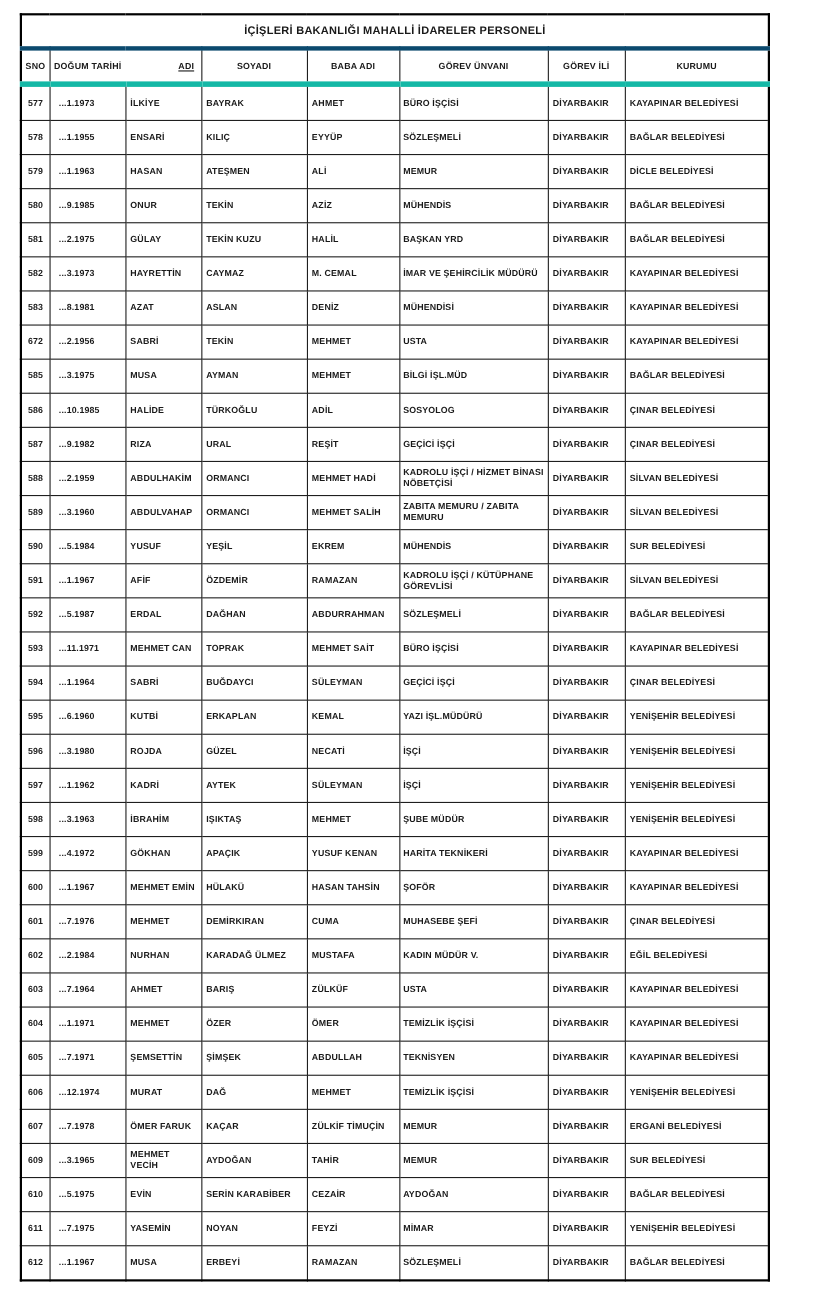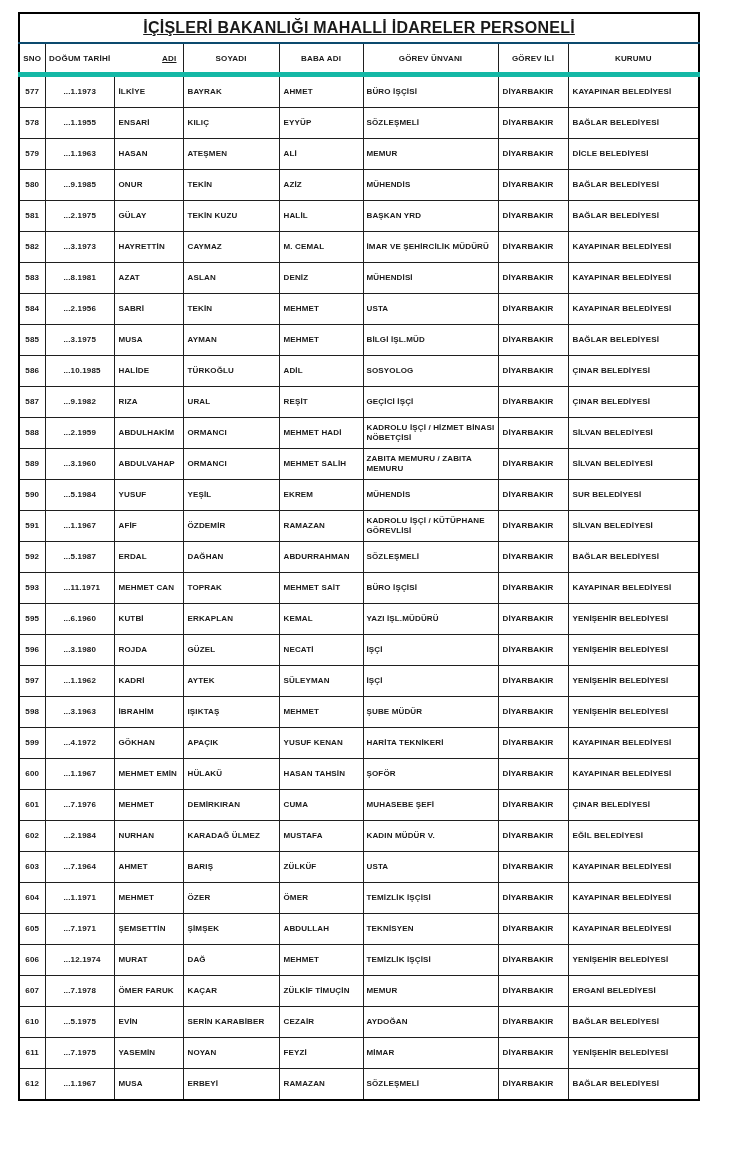--- a/index.html
+++ b/index.html
@@ -17,25 +17,24 @@
     border:2px solid #000;
   }
   th,td{
     border:1px solid #1f1f1f;
     color:#191919;
     font-weight:bold;
     overflow:hidden;
   }
   .doc-title{
     height:26px;
-    font-size:16px;
+    font-size:10px;
     letter-spacing:.25px;
     text-align:center;
-    border-bottom:2px solid #0c4a6e;
-    text-decoration:underline;
+    border-bottom:4px solid #0c4a6e;
   }
   .header-row th{
     height:26px;
     font-size:8px;
     text-align:center;
     letter-spacing:.2px;
     border-bottom:5px solid #14b8a6;
   }
   .header-row th.no-right{border-right:none;}
   .header-row th.no-left{border-left:none;text-decoration:underline;}
@@ -43,21 +42,21 @@
   td{
     height:28px;
     font-size:8px;
     line-height:10px;
     padding:1px 2px 1px 4px;
     vertical-align:middle;
     text-align:left;
     letter-spacing:.15px;
   }
   td.c-sno{text-align:center;padding:1px;}
-  td.c-date{padding-left:18px;}
+  td.c-date{padding-left:8px;}
   td.c-unvan{padding-left:3px;}
 </style>
 </head>
 <body>
 
 <div class="page">
   <table class="personnel-table">
     <colgroup>
       <col style="width:26px">
       <col style="width:69px">
@@ -155,21 +154,21 @@
     <td class="c-date">...8.1981</td>
     <td>AZAT</td>
     <td>ASLAN</td>
     <td>DENİZ</td>
     <td class="c-unvan">MÜHENDİSİ</td>
     <td>DİYARBAKIR</td>
     <td>KAYAPINAR BELEDİYESİ</td>
   </tr>
 
   <tr>
-    <td class="c-sno">584</td>
+    <td class="c-sno">672</td>
     <td class="c-date">...2.1956</td>
     <td>SABRİ</td>
     <td>TEKİN</td>
     <td>MEHMET</td>
     <td class="c-unvan">USTA</td>
     <td>DİYARBAKIR</td>
     <td>KAYAPINAR BELEDİYESİ</td>
   </tr>
 
   <tr>
@@ -264,20 +263,30 @@
     <td class="c-sno">593</td>
     <td class="c-date">...11.1971</td>
     <td>MEHMET CAN</td>
     <td>TOPRAK</td>
     <td>MEHMET SAİT</td>
     <td class="c-unvan">BÜRO İŞÇİSİ</td>
     <td>DİYARBAKIR</td>
     <td>KAYAPINAR BELEDİYESİ</td>
   </tr>
 
+  <tr>
+    <td class="c-sno">594</td>
+    <td class="c-date">...1.1964</td>
+    <td>SABRİ</td>
+    <td>BUĞDAYCI</td>
+    <td>SÜLEYMAN</td>
+    <td class="c-unvan">GEÇİCİ İŞÇİ</td>
+    <td>DİYARBAKIR</td>
+    <td>ÇINAR BELEDİYESİ</td>
+  </tr>
 
   <tr>
     <td class="c-sno">595</td>
     <td class="c-date">...6.1960</td>
     <td>KUTBİ</td>
     <td>ERKAPLAN</td>
     <td>KEMAL</td>
     <td class="c-unvan">YAZI İŞL.MÜDÜRÜ</td>
     <td>DİYARBAKIR</td>
     <td>YENİŞEHİR BELEDİYESİ</td>
@@ -409,20 +418,30 @@
     <td class="c-date">...7.1978</td>
     <td>ÖMER FARUK</td>
     <td>KAÇAR</td>
     <td>ZÜLKİF TİMUÇİN</td>
     <td class="c-unvan">MEMUR</td>
     <td>DİYARBAKIR</td>
     <td>ERGANİ BELEDİYESİ</td>
   </tr>
 
 
+  <tr>
+    <td class="c-sno">609</td>
+    <td class="c-date">...3.1965</td>
+    <td>MEHMET VECİH</td>
+    <td>AYDOĞAN</td>
+    <td>TAHİR</td>
+    <td class="c-unvan">MEMUR</td>
+    <td>DİYARBAKIR</td>
+    <td>SUR BELEDİYESİ</td>
+  </tr>
 
   <tr>
     <td class="c-sno">610</td>
     <td class="c-date">...5.1975</td>
     <td>EVİN</td>
     <td>SERİN KARABİBER</td>
     <td>CEZAİR</td>
     <td class="c-unvan">AYDOĞAN</td>
     <td>DİYARBAKIR</td>
     <td>BAĞLAR BELEDİYESİ</td>

